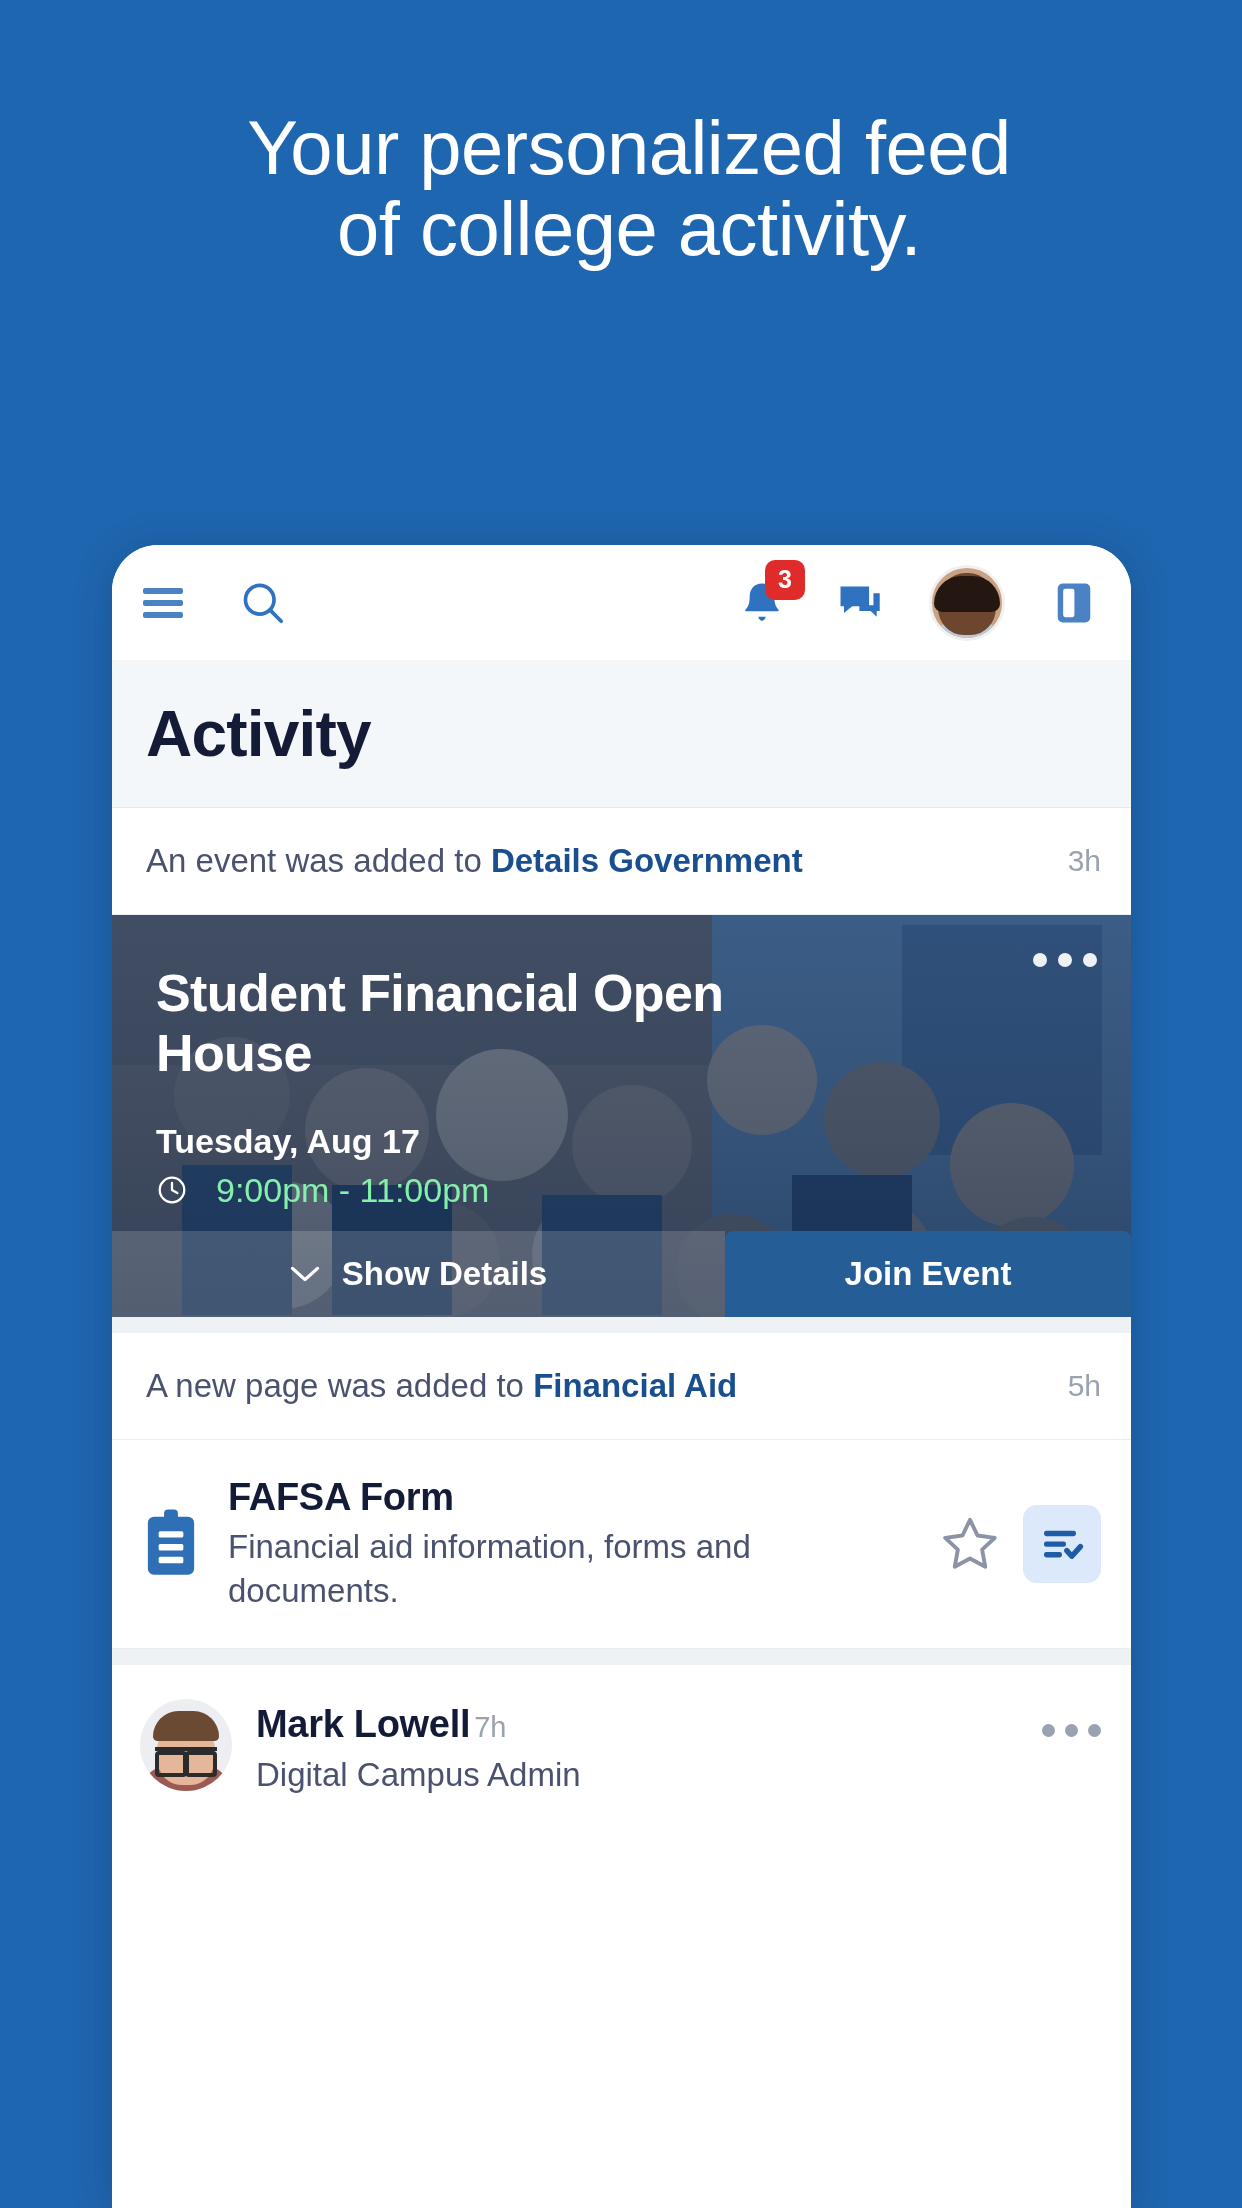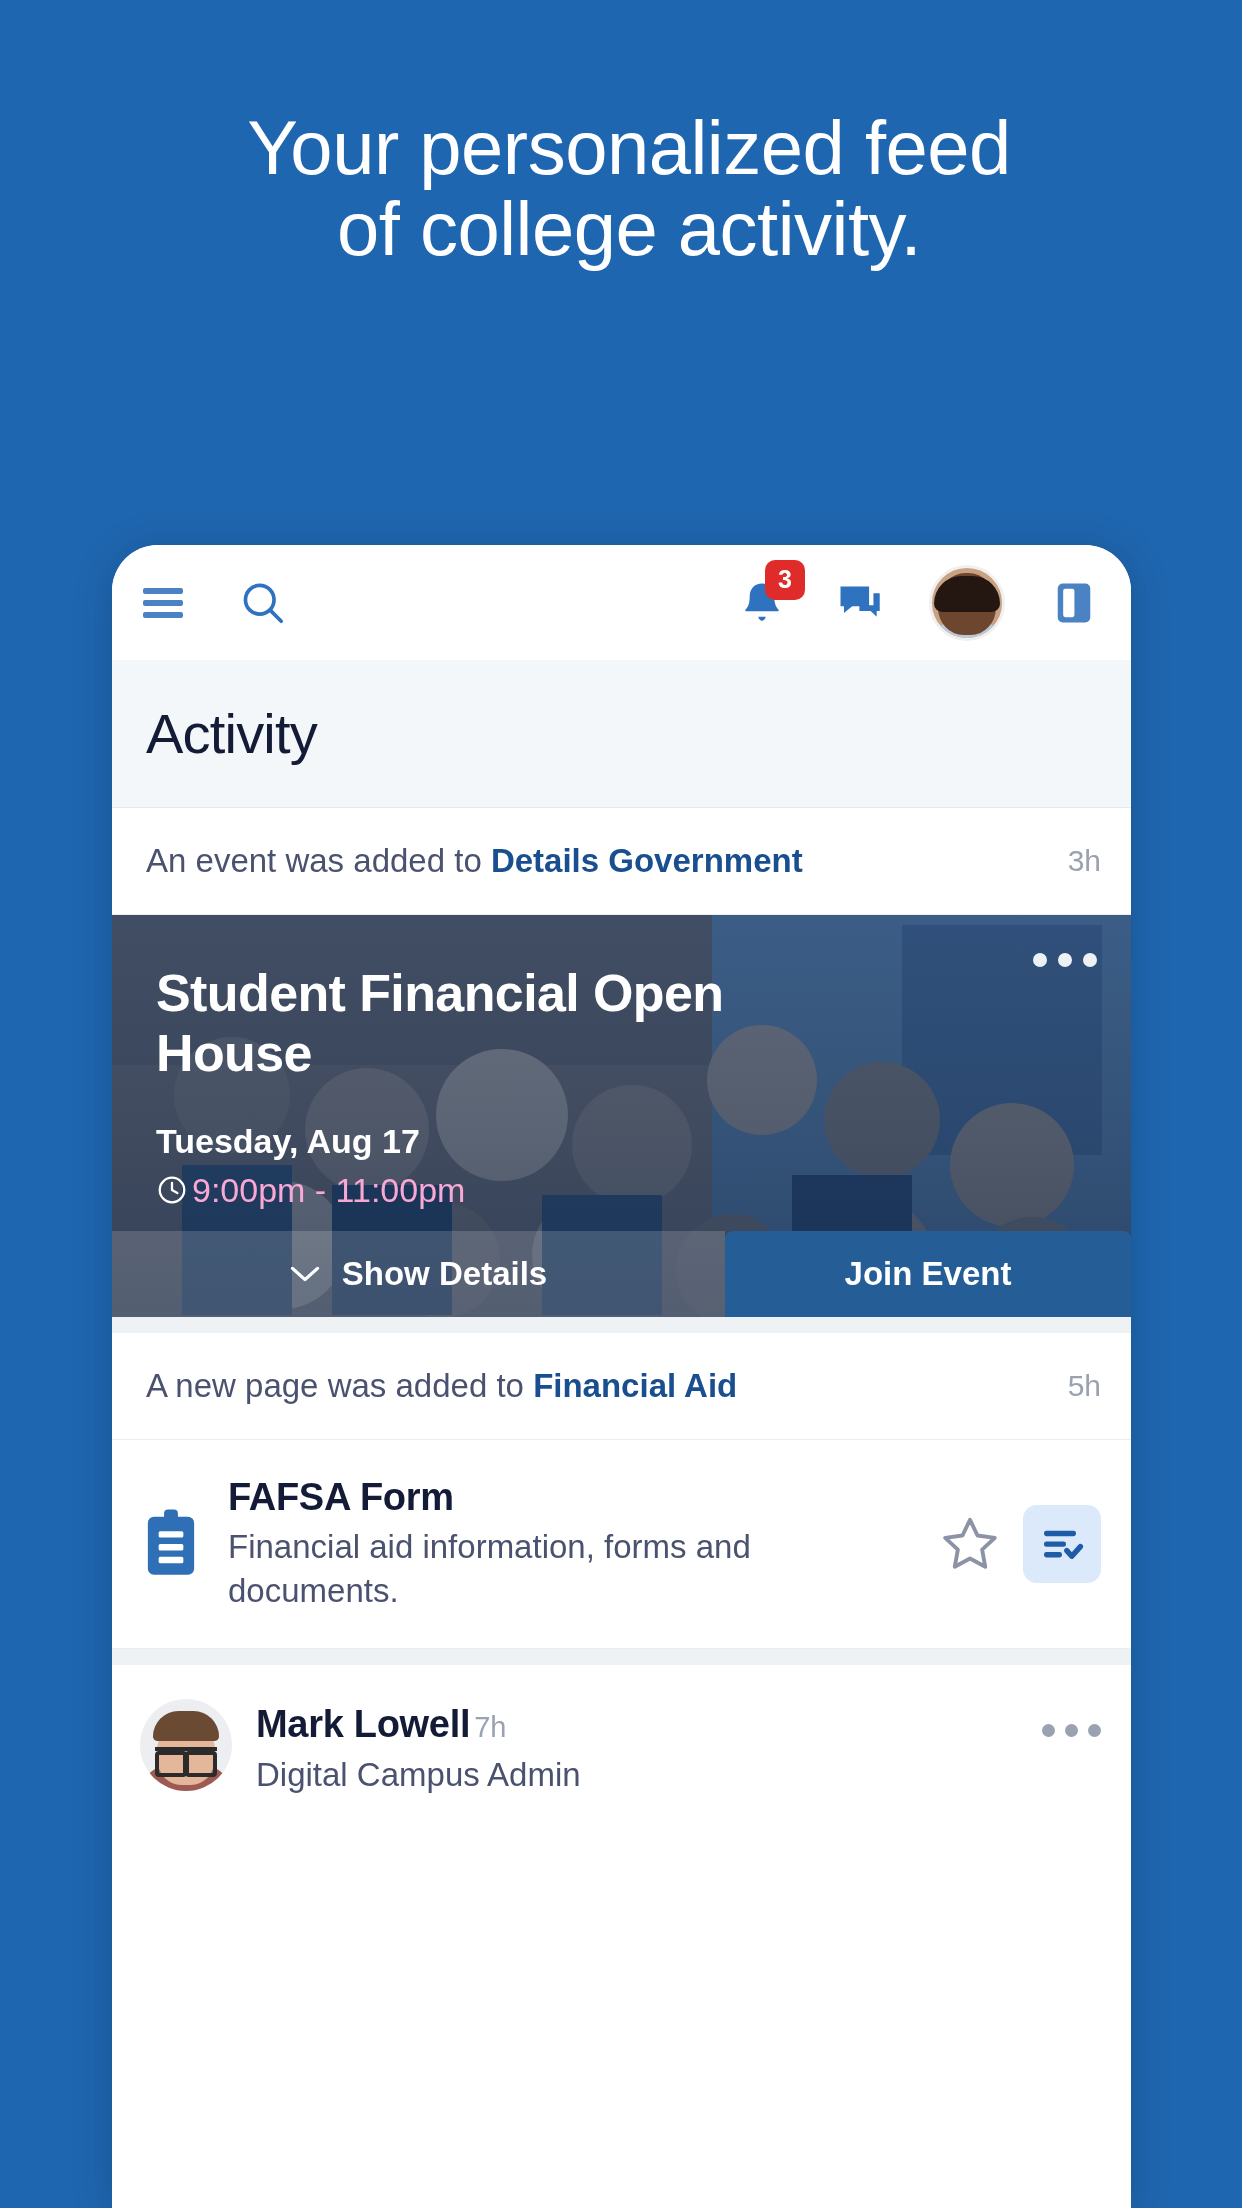--- a/index.html
+++ b/index.html
@@ -79,21 +79,21 @@
   }
 
   
   .activity-head {
     background:#f4f7f9; height:148px;
     display:flex; align-items:center;
     padding-left:34px;
     border-bottom:1px solid #e4e9ee;
   }
   .activity-title {
-    font-size:56px; font-weight:400; color:#141b36; letter-spacing:-0.8px;
+    font-size:64px; font-weight:700; color:#141b36; letter-spacing:-0.8px;
   }
 
   
   .feed-meta {
     background:#ffffff;
     display:flex; align-items:center;
     padding:34px 30px 34px 34px;
     border-bottom:1px solid #e9edf1;
   }
   .feed-meta-text { font-size:33px; color:#4b5270; }
@@ -115,22 +115,22 @@
     display:flex; gap:11px; z-index:5;
   }
   .event-dots i { width:14px; height:14px; border-radius:50%; background:rgba(255,255,255,0.92); display:block; }
   .event-body { position:absolute; left:0; top:0; right:0; bottom:0; padding:48px 44px; z-index:4; }
   .event-title {
     color:#fff; font-size:52px; font-weight:700; line-height:1.16;
     letter-spacing:-0.6px; max-width:640px;
   }
   .event-date { color:#fff; font-size:34px; font-weight:700; margin-top:38px; }
   .event-time {
-    color:#f9a8d4; font-size:34px; font-weight:400; margin-top:10px;
-    display:flex; align-items:center; gap:4px;
+    color:#86efac; font-size:34px; font-weight:400; margin-top:10px;
+    display:flex; align-items:center; gap:28px;
   }
   .event-actions {
     position:absolute; left:0; right:0; bottom:0;
     display:flex; align-items:stretch; height:86px; z-index:6;
   }
   .btn-details {
     flex:1; display:flex; align-items:center; justify-content:center; gap:22px;
     background:rgba(255,255,255,0.16);
     color:#fff; font-size:33px; font-weight:700;
   }

